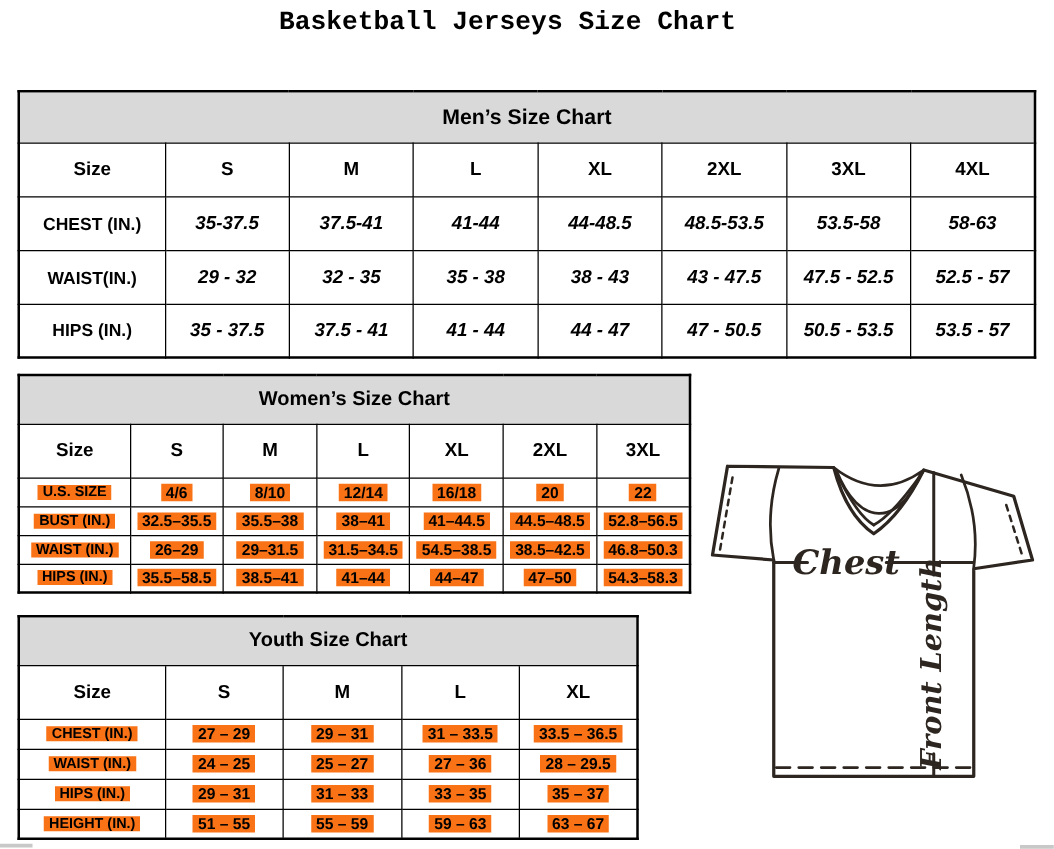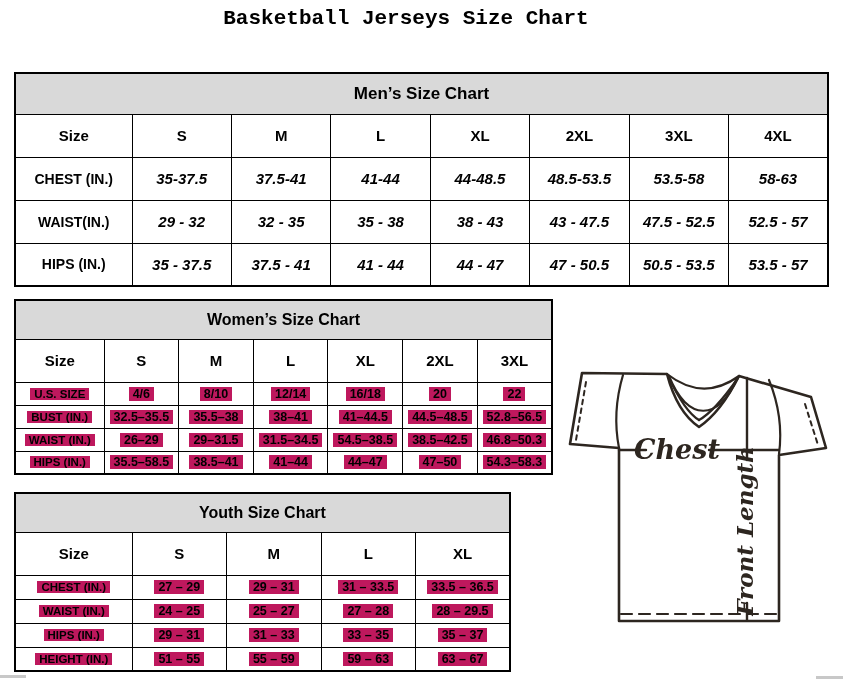--- a/index.html
+++ b/index.html
@@ -38,21 +38,21 @@
   .tbl-youth col.c0{width:117px;}
   .tbl-women .title-row,.tbl-youth .title-row{height:39px;}
   .tbl-women .title-cell,.tbl-youth .title-cell{font-size:16px;}
   .tbl-women .head-row,.tbl-youth .head-row{height:43px;}
   .tbl-women .head-row th,.tbl-youth .head-row th{font-size:15px;}
   .tbl-women tbody tr{height:23px;}
   .tbl-youth tbody tr{height:24px;}
   .tbl-women tbody th,.tbl-youth tbody th{font-size:11.5px;}
   .tbl-women tbody td,.tbl-youth tbody td{font-size:12.5px;}
   
-  .hl-table tbody .hl{background:#be185d;padding:0 4px;}
+  .hl-table tbody .hl{background:#f97316;padding:0 4px;}
   
   .jersey-wrap{position:absolute;left:557px;top:360px;width:281px;height:270px;}
   .jersey-wrap svg{display:block;}
   .measure-text{
     font-family:"DejaVu Serif","Liberation Serif",serif;
     font-style:italic;font-weight:700;fill:#2d2620;
   }
   
   .scroll-frag{position:absolute;height:3px;background:#c8c8c8;}
   .scroll-frag-left{left:0;top:675px;width:26px;}
@@ -212,21 +212,21 @@
         <th><span class="hl">CHEST (IN.)</span></th>
         <td><span class="hl">27 – 29</span></td>
         <td><span class="hl">29 – 31</span></td>
         <td><span class="hl">31 – 33.5</span></td>
         <td><span class="hl">33.5 – 36.5</span></td>
       </tr>
       <tr>
         <th><span class="hl">WAIST (IN.)</span></th>
         <td><span class="hl">24 – 25</span></td>
         <td><span class="hl">25 – 27</span></td>
-        <td><span class="hl">27 – 28</span></td>
+        <td><span class="hl">27 – 36</span></td>
         <td><span class="hl">28 – 29.5</span></td>
       </tr>
       <tr>
         <th><span class="hl">HIPS (IN.)</span></th>
         <td><span class="hl">29 – 31</span></td>
         <td><span class="hl">31 – 33</span></td>
         <td><span class="hl">33 – 35</span></td>
         <td><span class="hl">35 – 37</span></td>
       </tr>
       <tr>

